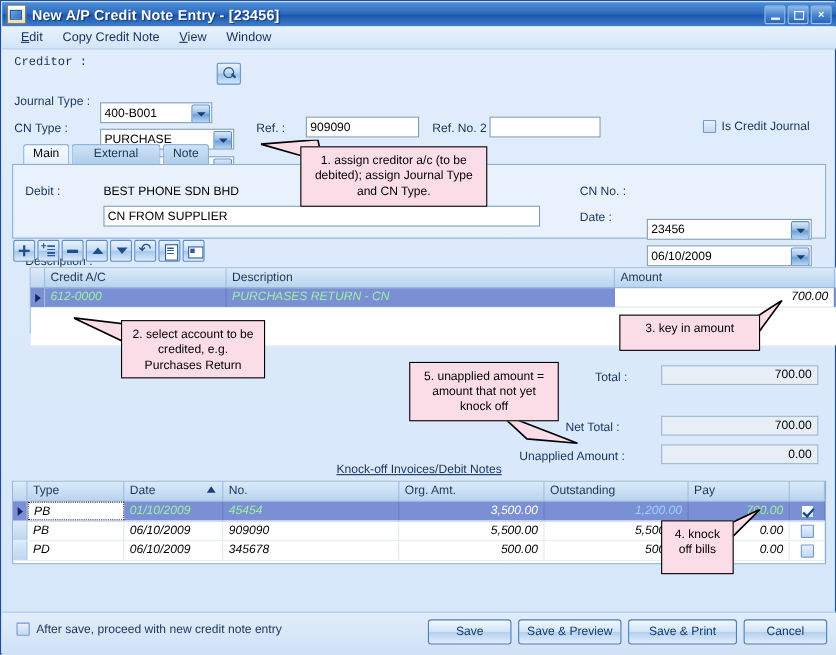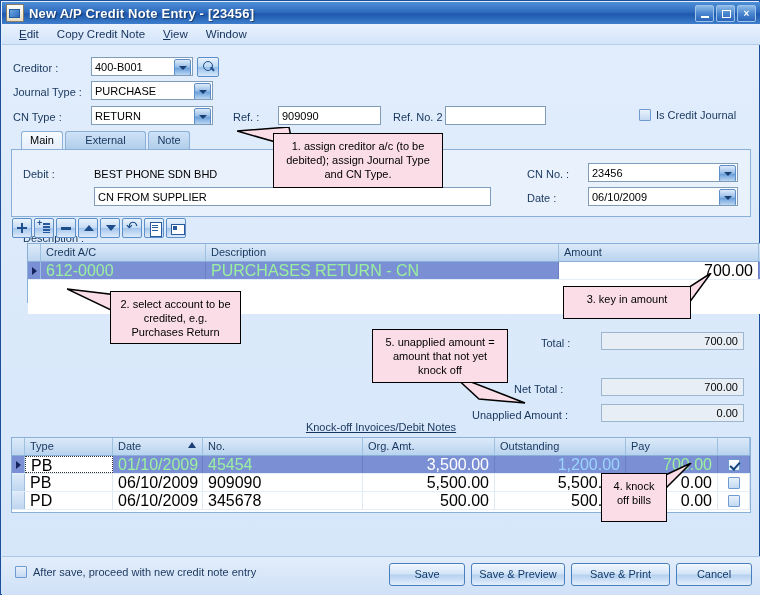--- a/index.html
+++ b/index.html
@@ -67,23 +67,23 @@
   .combo-arrow{
     position:absolute;top:1px;right:1px;width:17px;height:17px;box-sizing:border-box;
     background:linear-gradient(to bottom,#ddeaf9 0%,#9cc0e8 45%,#6aa0da 55%,#bcd7f3 100%);
     border:1px solid #5c8fc9;border-radius:2px;
   }
   .combo-arrow::after{
     content:"";position:absolute;left:4px;top:6px;
     border-left:4px solid transparent;border-right:4px solid transparent;
     border-top:4px solid #1b3f73;
   }
-  .combo{position:relative;}
-
-  #creditor-label{position:absolute;left:12px;top:61px;}
+  .combo{position:relative;margin-top:36px;}
+
+  #creditor-label{position:absolute;left:12px;top:50px;font-family:Liberation Mono, monospace;}
   #creditor-combo{position:absolute;left:90px;top:56px;width:102px;height:19px;}
   #creditor-search-btn{
     position:absolute;left:196px;top:56px;width:22px;height:20px;box-sizing:border-box;
     background:linear-gradient(to bottom,#eaf3fd 0%,#bcd8f3 48%,#97c0e8 52%,#d6e8fa 100%);
     border:1px solid #5c8fc9;border-radius:2px;
   }
   #creditor-search-btn .mag{
     position:absolute;left:5px;top:3px;width:8px;height:8px;border:1.6px solid #1f4e8c;border-radius:50%;
   }
   #creditor-search-btn .mag::after{content:"";position:absolute;left:6px;top:6px;width:5px;height:1.6px;background:#1f4e8c;transform:rotate(45deg);}
@@ -170,22 +170,22 @@
     border-bottom:1px solid #8ab0d8;
   }
   .gh{
     box-sizing:border-box;font-size:11px;color:#17365d;line-height:16px;
     padding:0 5px;border-right:1px solid #9dbfe0;overflow:hidden;white-space:nowrap;
     position:relative;
   }
   .grow{display:flex;height:18px;box-sizing:border-box;border-bottom:1px solid #e4eef8;}
   .grow.sel{background:#7b8fd4;}
   .gc{
-    box-sizing:border-box;font-size:16px;line-height:17px;padding:0 5px;
-    border-right:1px solid #dfe9f4;overflow:hidden;white-space:nowrap;
+    box-sizing:border-box;font-size:11px;line-height:17px;padding:0 5px;
+    border-right:1px solid #dfe9f4;overflow:hidden;white-space:nowrap;font-style:italic;
   }
   .gc.num{text-align:right;}
   .grow.sel .gc{color:#9bf0a0;border-right:1px solid #6b7fc4;}
   .rowmark{
     width:13px;flex:0 0 13px;box-sizing:border-box;
     background:linear-gradient(to bottom,#dceaf9,#bfd6ef);
     border-right:1px solid #9dbfe0;position:relative;
   }
   .grow.sel .rowmark{background:#7b8fd4;}
   .grow.sel .rowmark::after{

